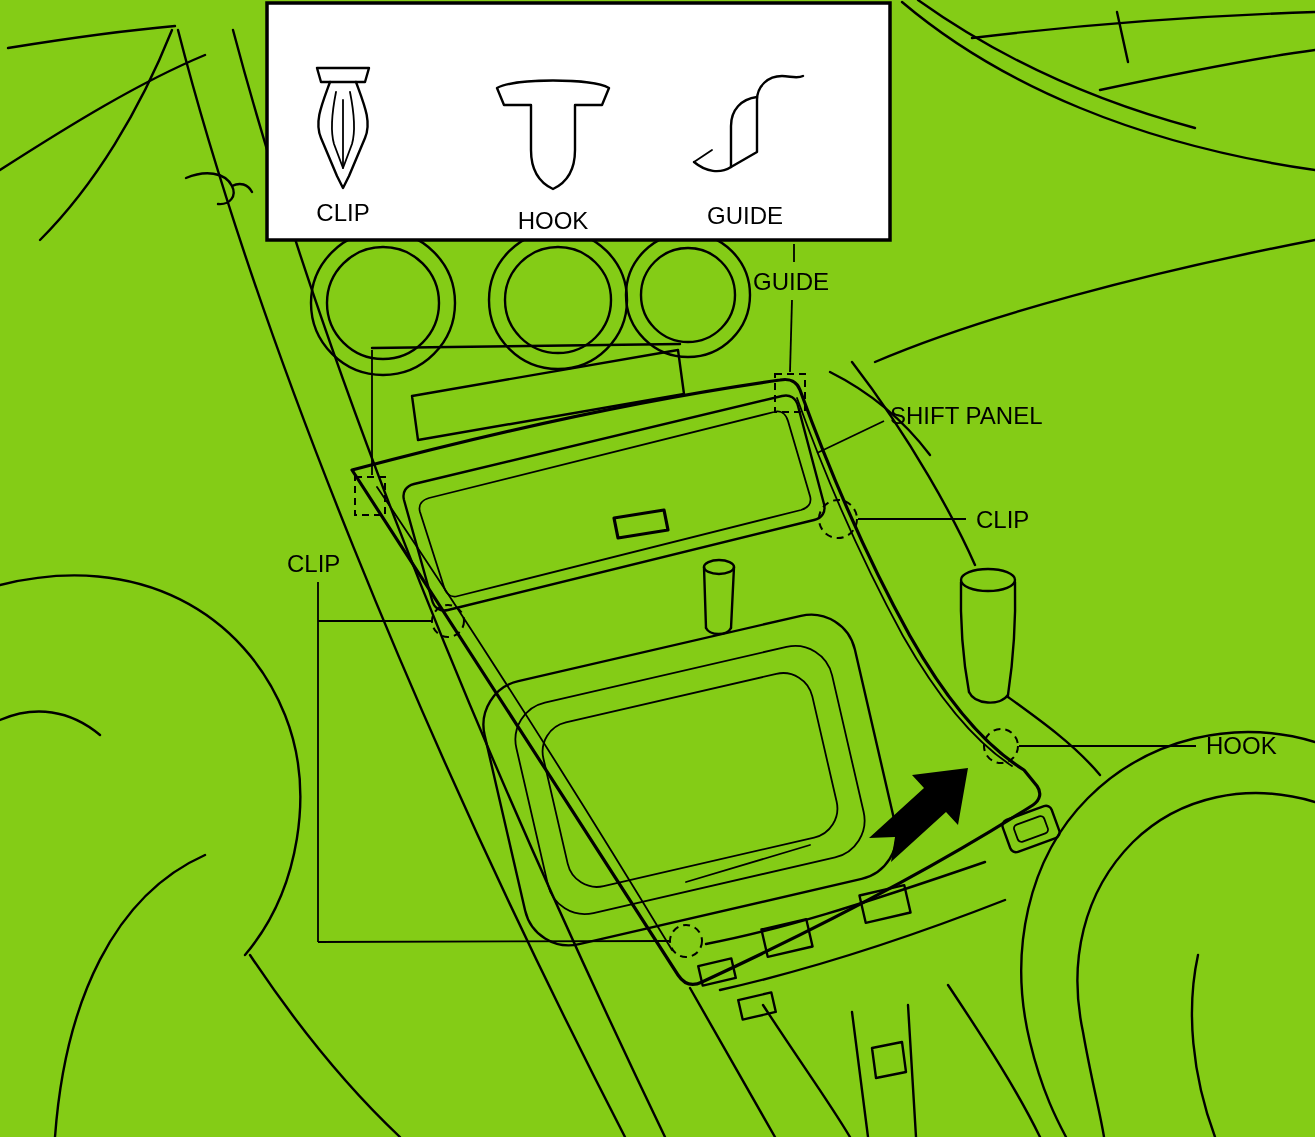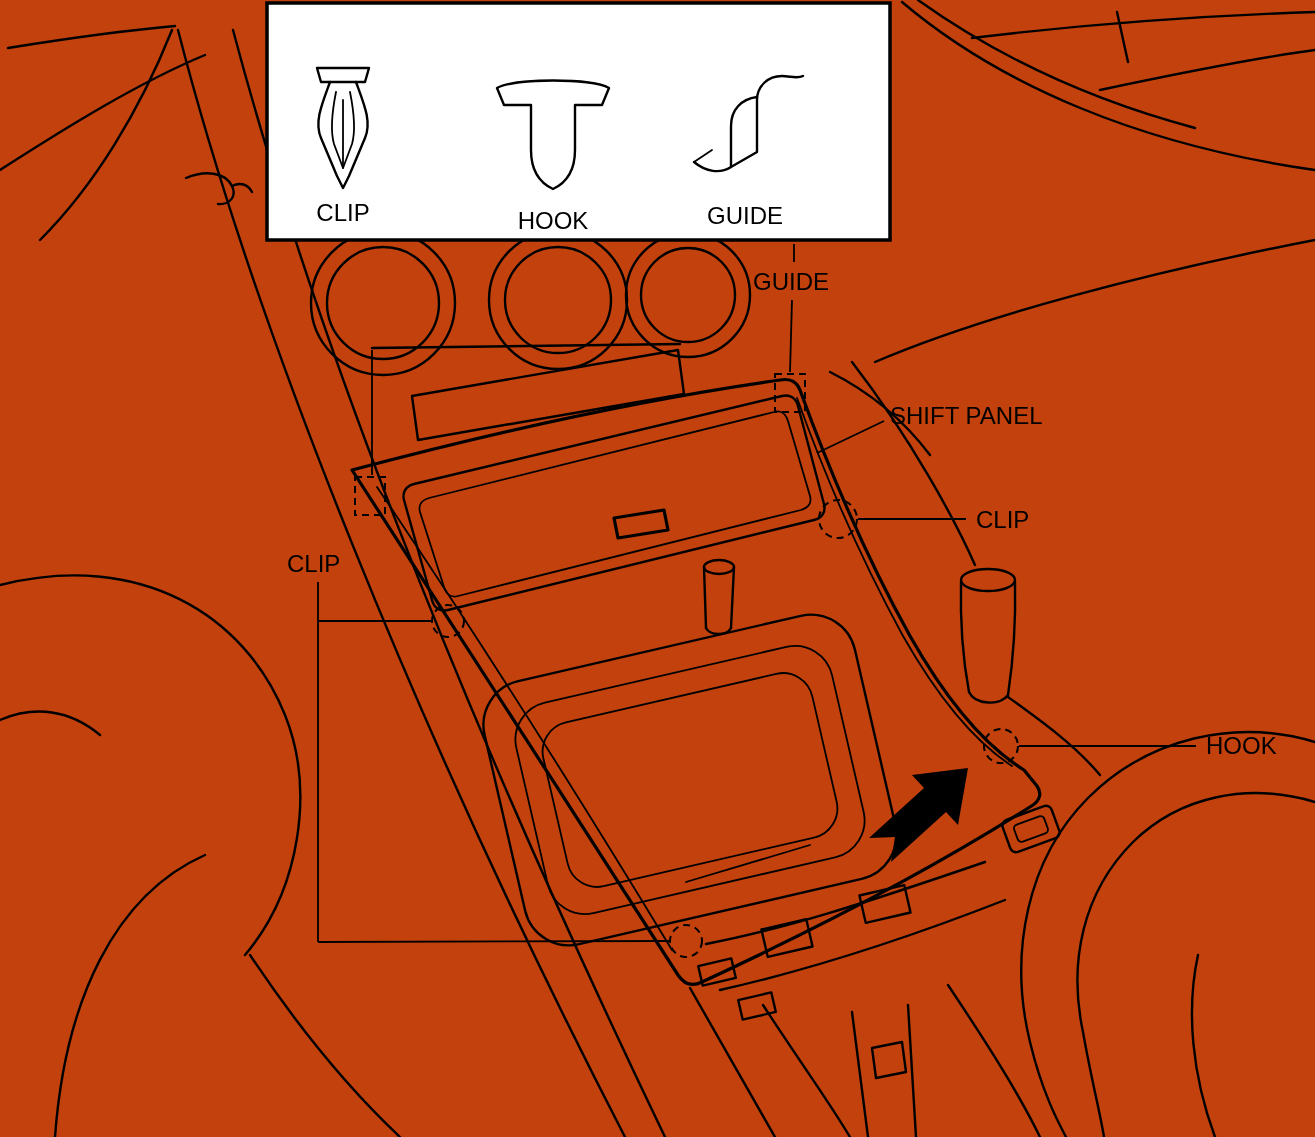--- a/index.html
+++ b/index.html
@@ -1,16 +1,16 @@
 <!DOCTYPE html>
 <html><head>
 <meta charset="utf-8">
 <style>
   html,body{margin:0;padding:0;background:#ffffff;}
-  .stage{position:relative;width:1315px;height:1137px;background:#c2410c;overflow:hidden;}
+  .stage{position:relative;width:1315px;height:1137px;background:#84cc16;overflow:hidden;}
   svg{display:block;}
   .ln{fill:none;stroke:#000;stroke-width:2.4;stroke-linecap:round;stroke-linejoin:round;}
   .lnthin{fill:none;stroke:#000;stroke-width:1.8;stroke-linecap:round;stroke-linejoin:round;}
   .lnthick{fill:none;stroke:#000;stroke-width:3.2;stroke-linecap:round;stroke-linejoin:round;}
   .dash{fill:none;stroke:#000;stroke-width:2;stroke-dasharray:7 5;}
   .leader{fill:none;stroke:#000;stroke-width:1.8;}
   .lbl{font-family:"Liberation Sans", sans-serif;font-size:24px;fill:#000;}
   .solid{fill:#000;stroke:none;}
   .boxfill{fill:#fff;stroke:#000;stroke-width:3.5;}
 </style>

